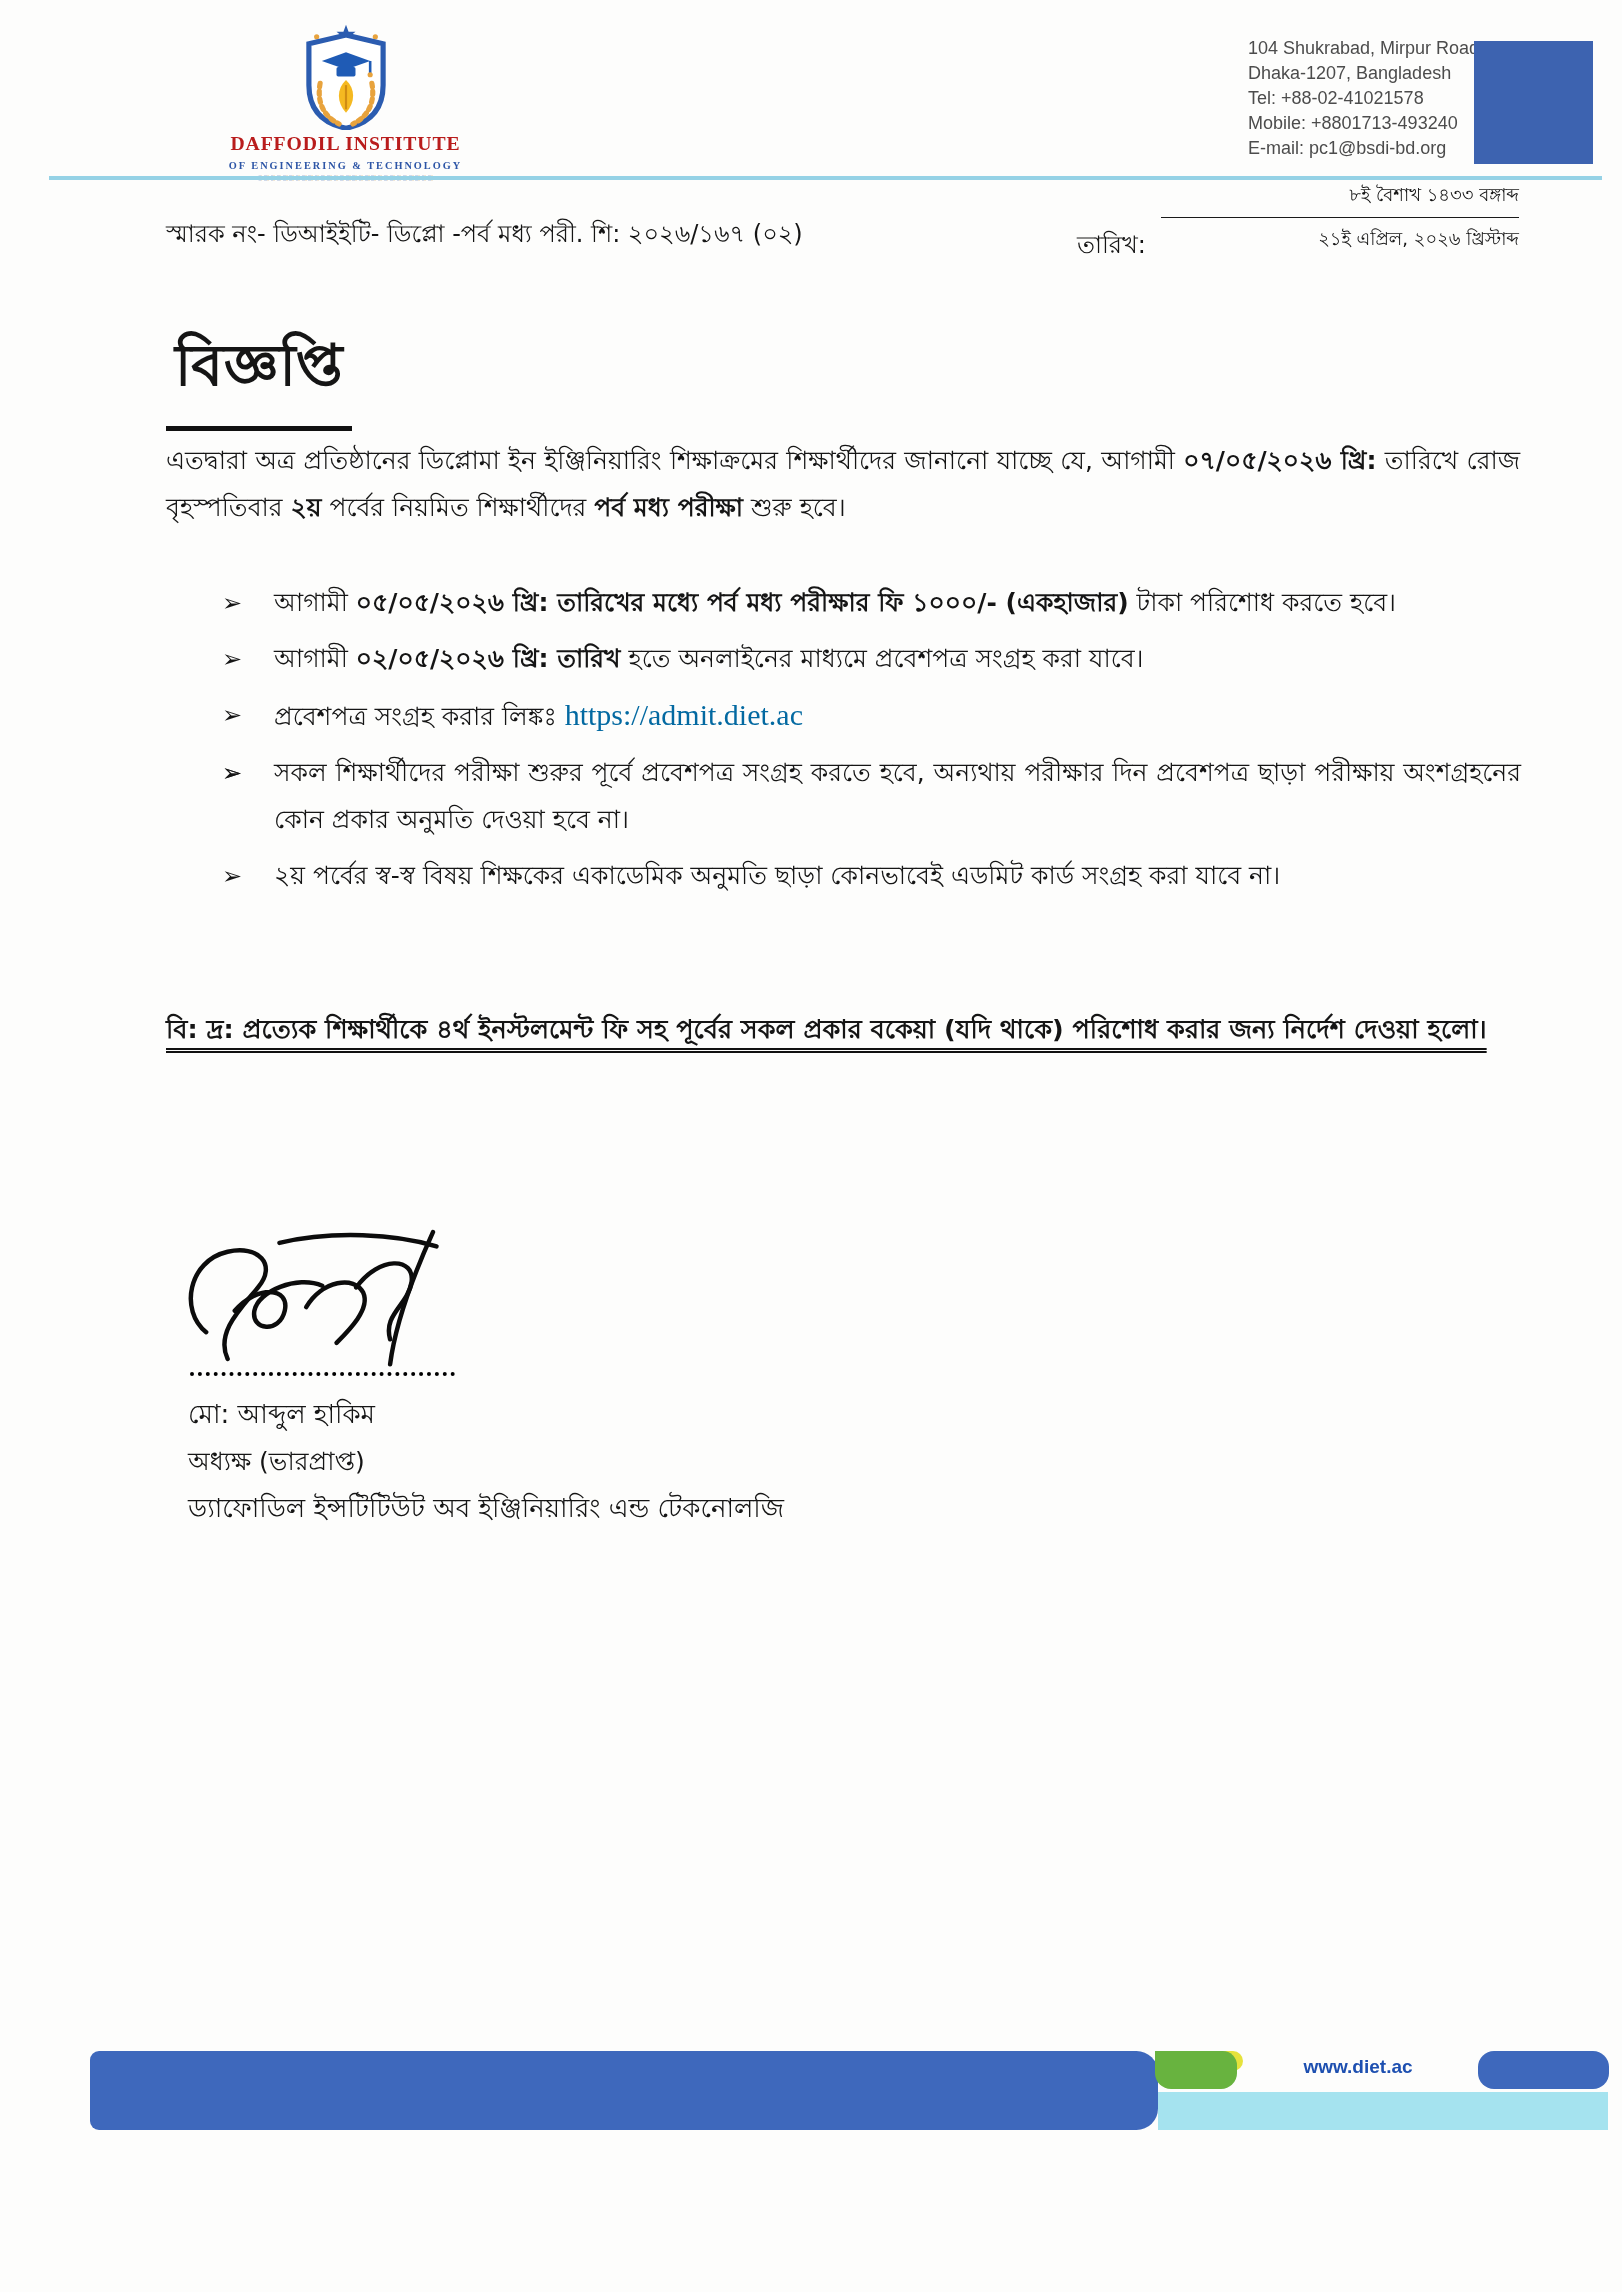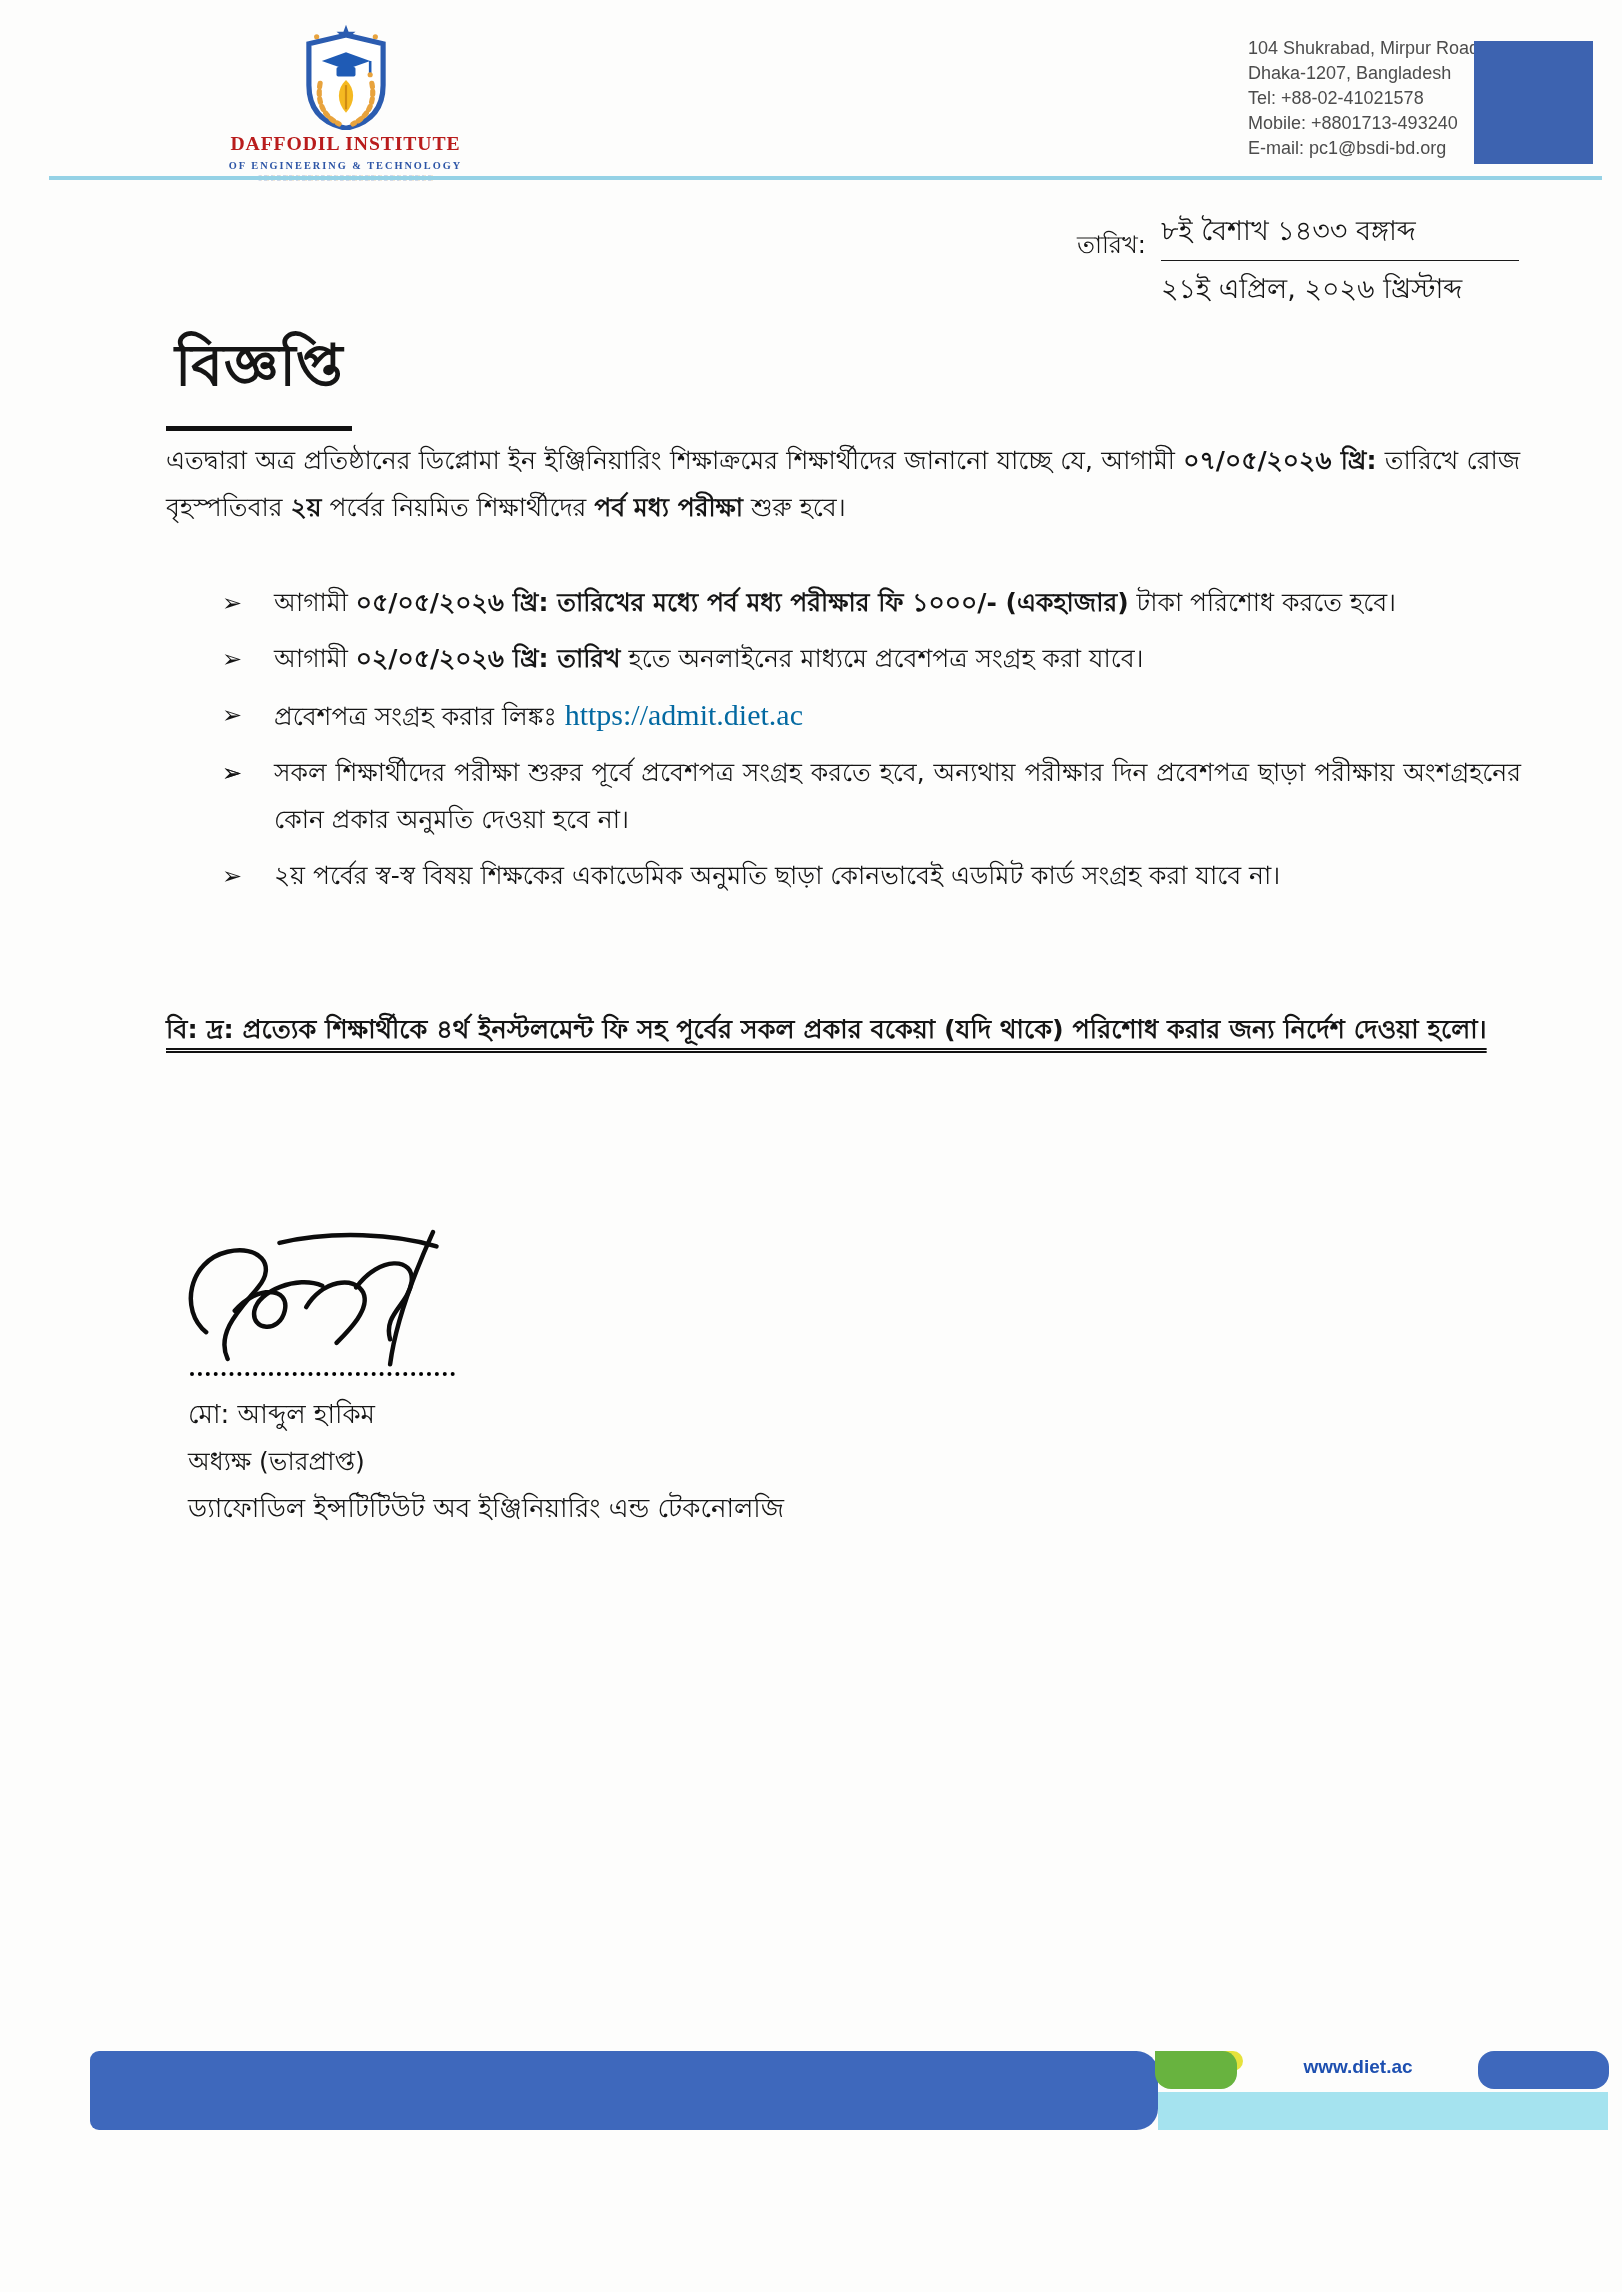--- a/index.html
+++ b/index.html
@@ -18,21 +18,21 @@
   .logo-tagline{height:5.4px; width:176px; margin:4.5px auto 0;
     background:repeating-linear-gradient(90deg,#b9c6e0 0 2.7px,#e7d9c2 2.7px 4.5px,#fff 4.5px 6.3px);
     opacity:.65; border-radius:1.8px;}
   .contact{position:absolute; left:1248px; top:36px; font-family:"Liberation Sans", sans-serif;
     font-size:18px; line-height:25px; color:#4c4c4c;}
   .brand-square{position:absolute; left:1474px; top:41px; width:119px; height:123px; background:#3d63b0;}
   .header-rule{position:absolute; left:49px; top:176px; width:1553px; height:3.6px; background:#95d2e6;}
   
   .memo{position:absolute; left:166px; top:215px; font-size:24px;}
   .date-label{position:absolute; left:1077px; top:226px; font-size:24px;}
-  .date-frac{position:absolute; left:1161px; top:210px; width:358px; text-align:left; font-size:27px;}
+  .date-frac{position:absolute; left:1161px; top:181px; width:358px; text-align:right; font-size:18px;}
   .date-frac .top{display:block; padding-bottom:5.4px; border-bottom:1.8px solid #1a1a1a;}
   .date-frac .bottom{display:block; padding-top:6.3px;}
   
   .title-wrap{position:absolute; left:166px; top:322px; width:1351px; }
   .title-wrap .title{display:inline-block; font-size:57px; font-weight:700;
     border-bottom:5.4px solid #111; padding:0 9px 9px; letter-spacing:0.9px;}
   
   .intro{position:absolute; left:166px; top:437px; width:1354px; font-size:25px;
     line-height:47px; text-align:justify;}
   .bullets{position:absolute; left:222px; top:579px; width:1299px; list-style:none; margin:0; padding:0;}
@@ -95,20 +95,21 @@
     <div>104 Shukrabad, Mirpur Road</div>
     <div>Dhaka-1207, Bangladesh</div>
     <div>Tel: +88-02-41021578</div>
     <div>Mobile: +8801713-493240</div>
     <div>E-mail: pc1@bsdi-bd.org</div>
   </div>
 
   <div class="brand-square"></div>
   <div class="header-rule"></div>
 
+  <div class="memo">স্মারক নং- ডিআইইটি- ডিপ্লো -পর্ব মধ্য পরী. শি: ২০২৬/১৬৭ (০২)</div>
   <div class="date-label">তারিখ:</div>
   <div class="date-frac">
     <span class="top">৮ই বৈশাখ ১৪৩৩ বঙ্গাব্দ</span>
     <span class="bottom">২১ই এপ্রিল, ২০২৬ খ্রিস্টাব্দ</span>
   </div>
 
   <div class="title-wrap">
     <span class="title">বিজ্ঞপ্তি</span>
   </div>
 

